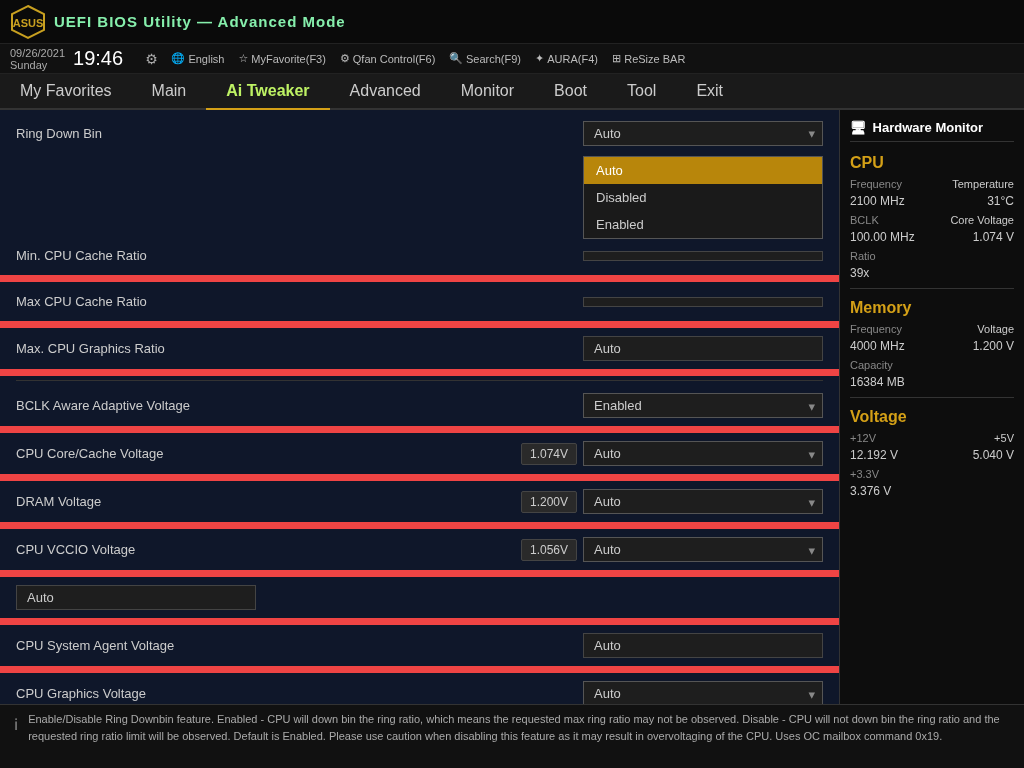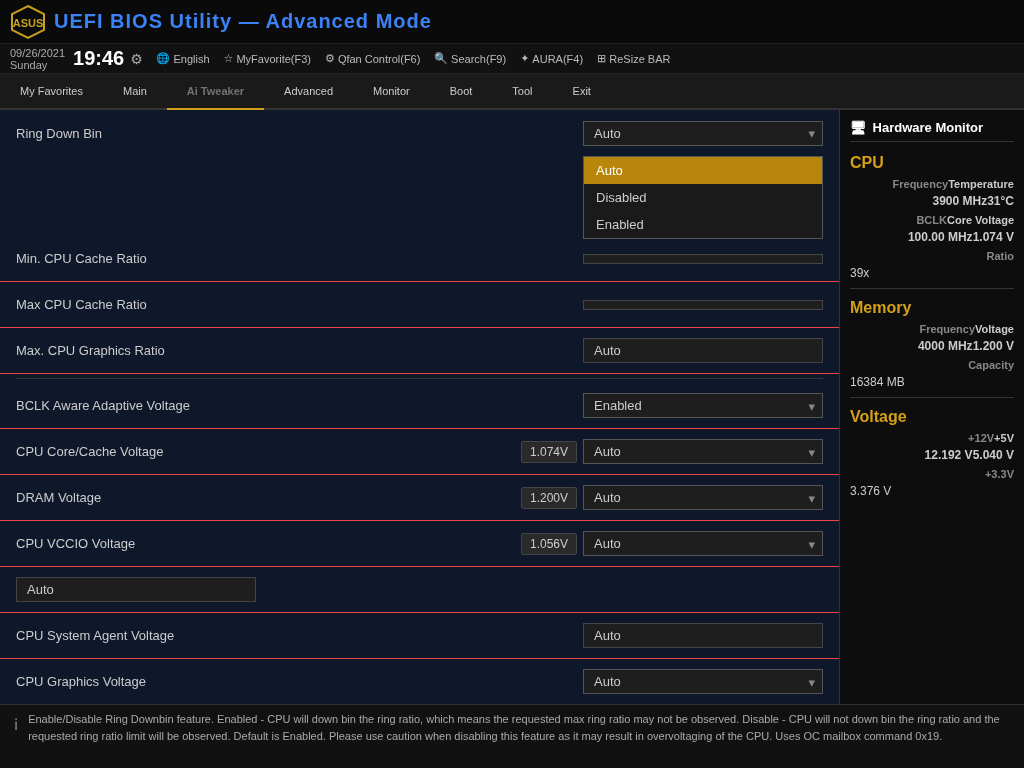--- a/index.html
+++ b/index.html
@@ -27,45 +27,45 @@
       display: flex;
       align-items: center;
       gap: 8px;
       margin-right: 16px;
     }
     .logo-icon {
       width: 36px;
       height: 36px;
     }
     .bios-title {
-      color: #3b82f6;
-      font-size: 20px;
+      color: #86efac;
+      font-size: 15px;
       font-weight: bold;
       letter-spacing: 1px;
     }
 
     
     .timebar {
       display: flex;
       align-items: center;
       background: #111;
       padding: 2px 10px;
       height: 30px;
       border-bottom: 1px solid #222;
     }
     .datetime {
       font-size: 11px;
       color: #aaa;
       margin-right: 8px;
     }
     .time {
       font-size: 20px;
-      font-weight: bold;
+      font-weight: normal;
       color: #fff;
-      margin-right: 6px;
+      margin-right: 22px;
     }
     .gear-btn {
       color: #aaa;
       font-size: 14px;
       cursor: pointer;
       margin-right: 14px;
     }
     .timebar-links {
       display: flex;
       gap: 14px;
@@ -86,27 +86,27 @@
       background: #1a1a1a;
       border-bottom: 2px solid #333;
       padding: 0 0;
       height: 36px;
     }
     .nav-item {
       padding: 0 20px;
       display: flex;
       align-items: center;
       color: #ccc;
-      font-size: 11px;
+      font-size: 16px;
       cursor: pointer;
       border-bottom: 2px solid transparent;
       margin-bottom: -2px;
     }
     .nav-item.active {
-      color: #737373;
+      color: #bef264;
       border-bottom: 2px solid #d4a017;
       font-weight: bold;
     }
 
     
     .main-layout {
       display: flex;
       height: calc(768px - 38px - 30px - 36px - 38px - 32px);
     }
 
@@ -115,21 +115,21 @@
       flex: 1;
       background: #0f172a;
       overflow-y: auto;
       position: relative;
     }
 
     .setting-row {
       display: flex;
       align-items: center;
       padding: 8px 16px;
-      border-bottom: 1px solid #ef4444;
+      border-bottom: 7px solid #ef4444;
       min-height: 46px;
       position: relative;
     }
 
     .setting-label {
       flex: 1;
       color: #ccc;
       font-size: 13px;
     }
 
@@ -239,23 +239,22 @@
       font-weight: bold;
       margin: 10px 0 6px 0;
     }
     .hw-divider {
       height: 1px;
       background: #333;
       margin: 8px 0;
     }
     .hw-row {
       display: flex;
-      justify-content: flex-end;
+      justify-content: space-between;
       margin-bottom: 4px;
-      font-weight: bold;
     }
     .hw-label {
       color: #888;
       font-size: 11px;
     }
     .hw-value {
       color: #ccc;
       font-size: 11px;
     }
     .hw-big {
@@ -456,21 +455,21 @@
       <span>🖥</span>
       <span>Hardware Monitor</span>
     </div>
 
     <div class="hw-section-title">CPU</div>
     <div class="hw-row">
       <span class="hw-label">Frequency</span>
       <span class="hw-value">Temperature</span>
     </div>
     <div class="hw-row">
-      <span class="hw-big">3900 MHz</span>
+      <span class="hw-big">2100 MHz</span>
       <span class="hw-big">31°C</span>
     </div>
     <div class="hw-row">
       <span class="hw-label">BCLK</span>
       <span class="hw-value">Core Voltage</span>
     </div>
     <div class="hw-row">
       <span class="hw-big">100.00 MHz</span>
       <span class="hw-big">1.074 V</span>
     </div>

